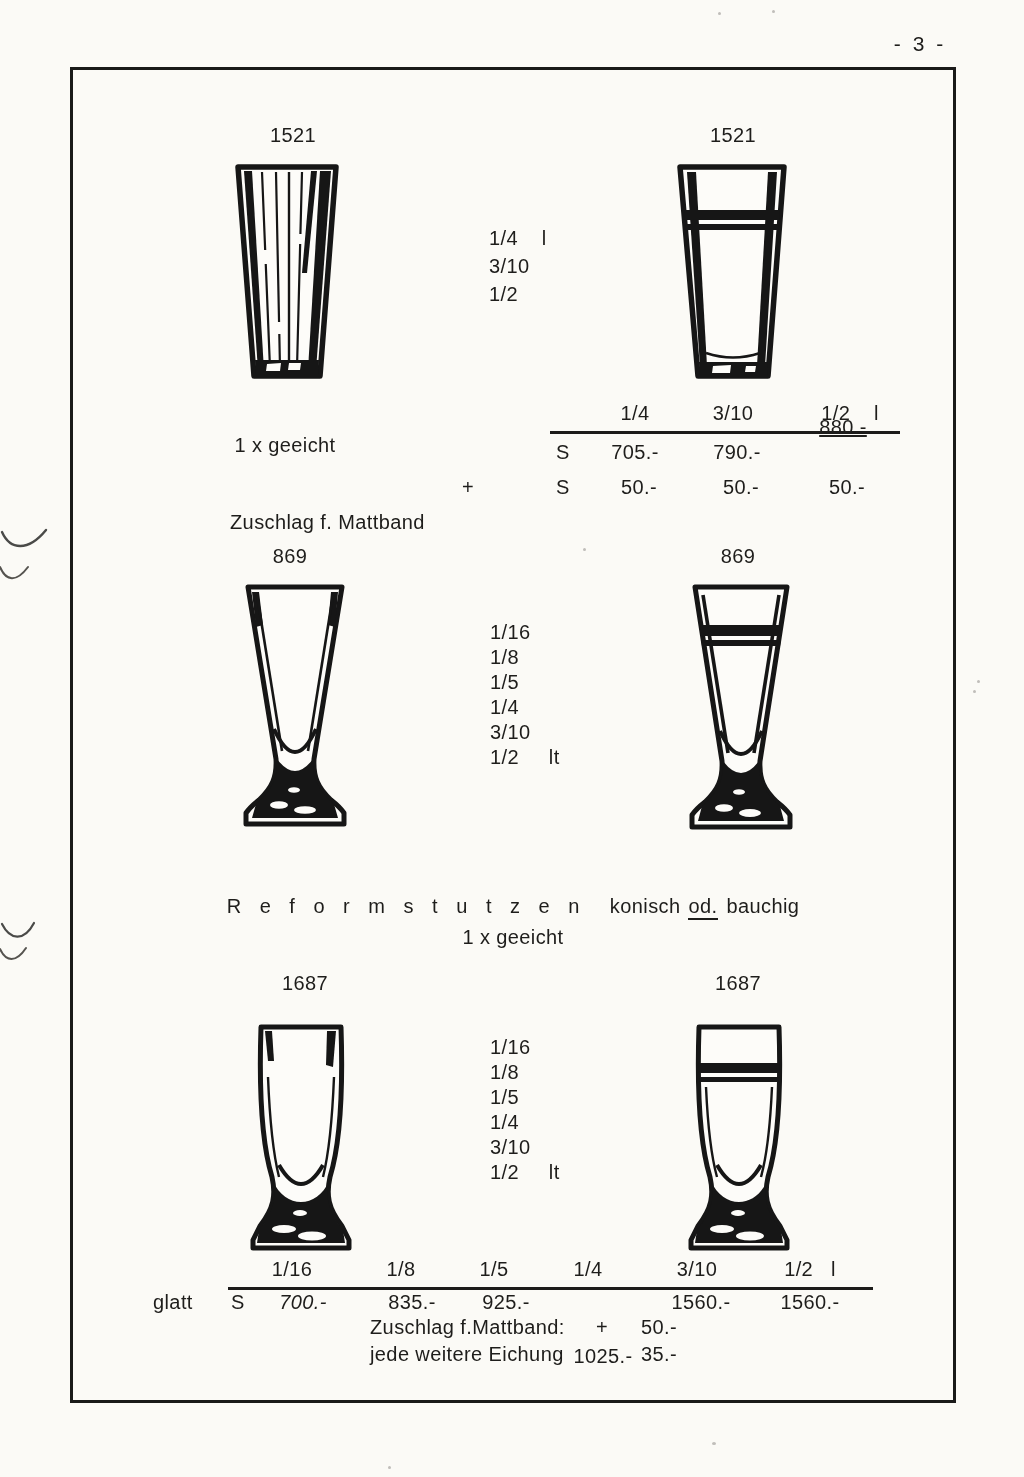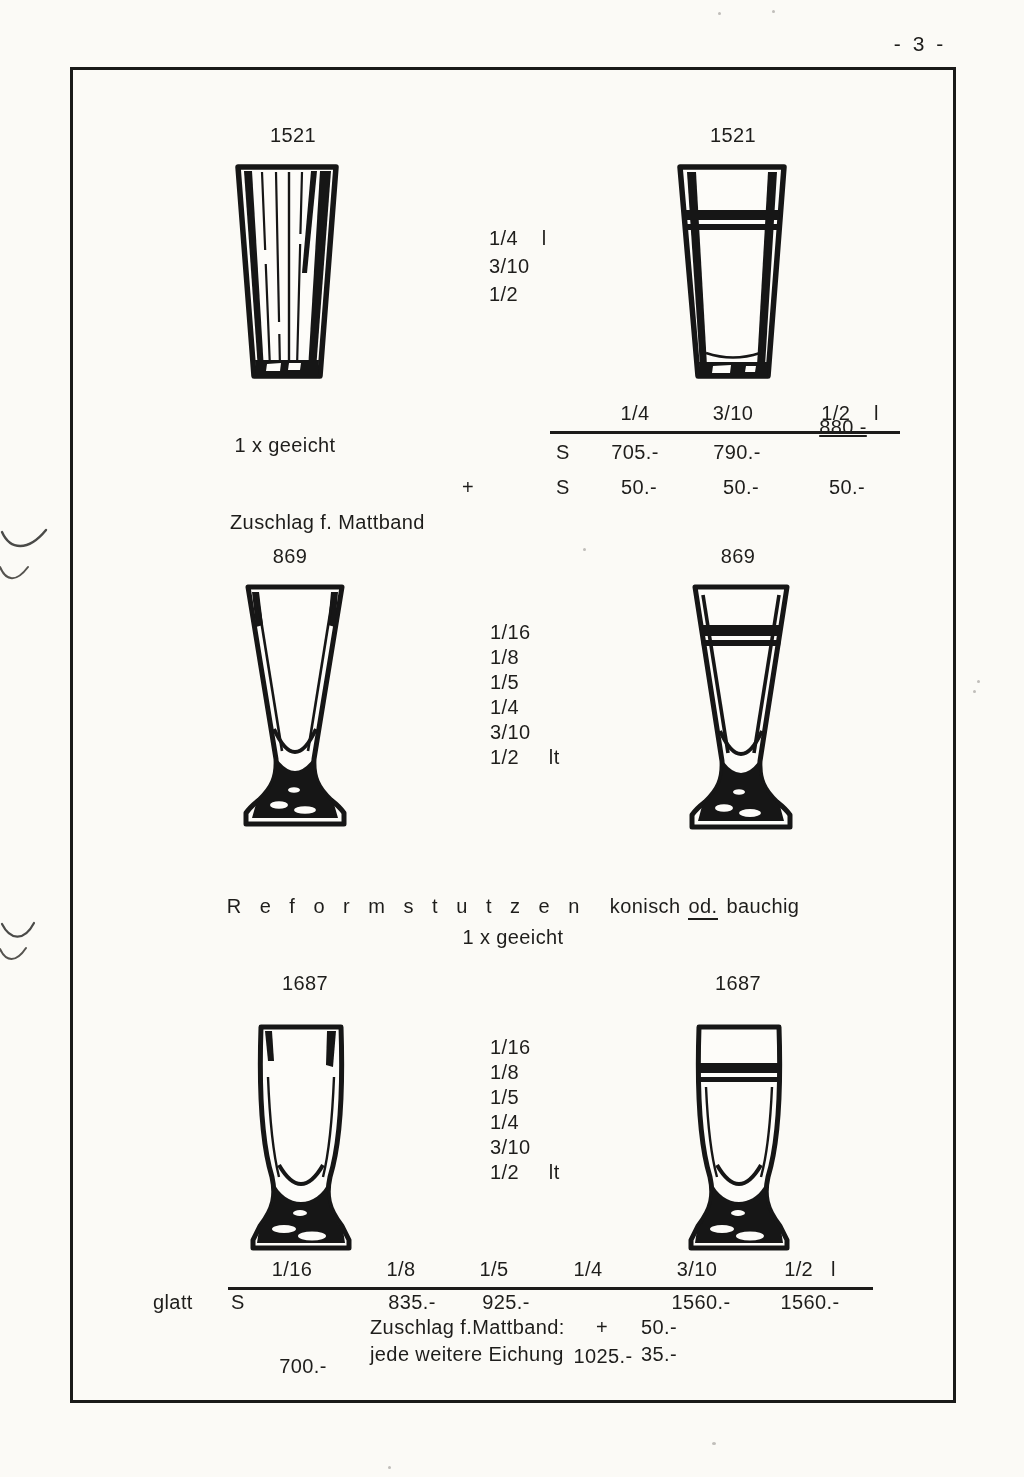--- a/index.html
+++ b/index.html
@@ -176,21 +176,21 @@
   <div class="abs ctr pre" style="left:242px;top:1258px;width:100px;">1/16</div>
   <div class="abs ctr pre" style="left:351px;top:1258px;width:100px;">1/8</div>
   <div class="abs ctr pre" style="left:444px;top:1258px;width:100px;">1/5</div>
   <div class="abs ctr pre" style="left:538px;top:1258px;width:100px;">1/4</div>
   <div class="abs ctr pre" style="left:647px;top:1258px;width:100px;">3/10</div>
   <div class="abs ctr pre" style="left:760px;top:1258px;width:100px;">1/2   l</div>
   <div class="abs rule" style="left:228px;top:1287px;width:645px;"></div>
 
   <div class="abs" style="left:153px;top:1291px;">glatt</div>
   <div class="abs" style="left:231px;top:1291px;">S</div>
-  <div class="abs ctr" style="left:253px;top:1355px;width:100px;">700.-</div>
+  <div class="abs ctr" style="left:253px;top:1291px;width:100px;font-style:italic;">700.-</div>
   <div class="abs ctr" style="left:362px;top:1291px;width:100px;">835.-</div>
   <div class="abs ctr" style="left:456px;top:1291px;width:100px;">925.-</div>
   <div class="abs ctr" style="left:553px;top:1345px;width:100px;">1025.-</div>
   <div class="abs ctr" style="left:651px;top:1291px;width:100px;">1560.-</div>
   <div class="abs ctr" style="left:760px;top:1291px;width:100px;">1560.-</div>
 
   <div class="abs" style="left:370px;top:1316px;">Zuschlag f.Mattband:</div>
   <div class="abs" style="left:596px;top:1316px;">+</div>
   <div class="abs" style="left:641px;top:1316px;">50.-</div>
   <div class="abs" style="left:370px;top:1343px;">jede weitere Eichung</div>

